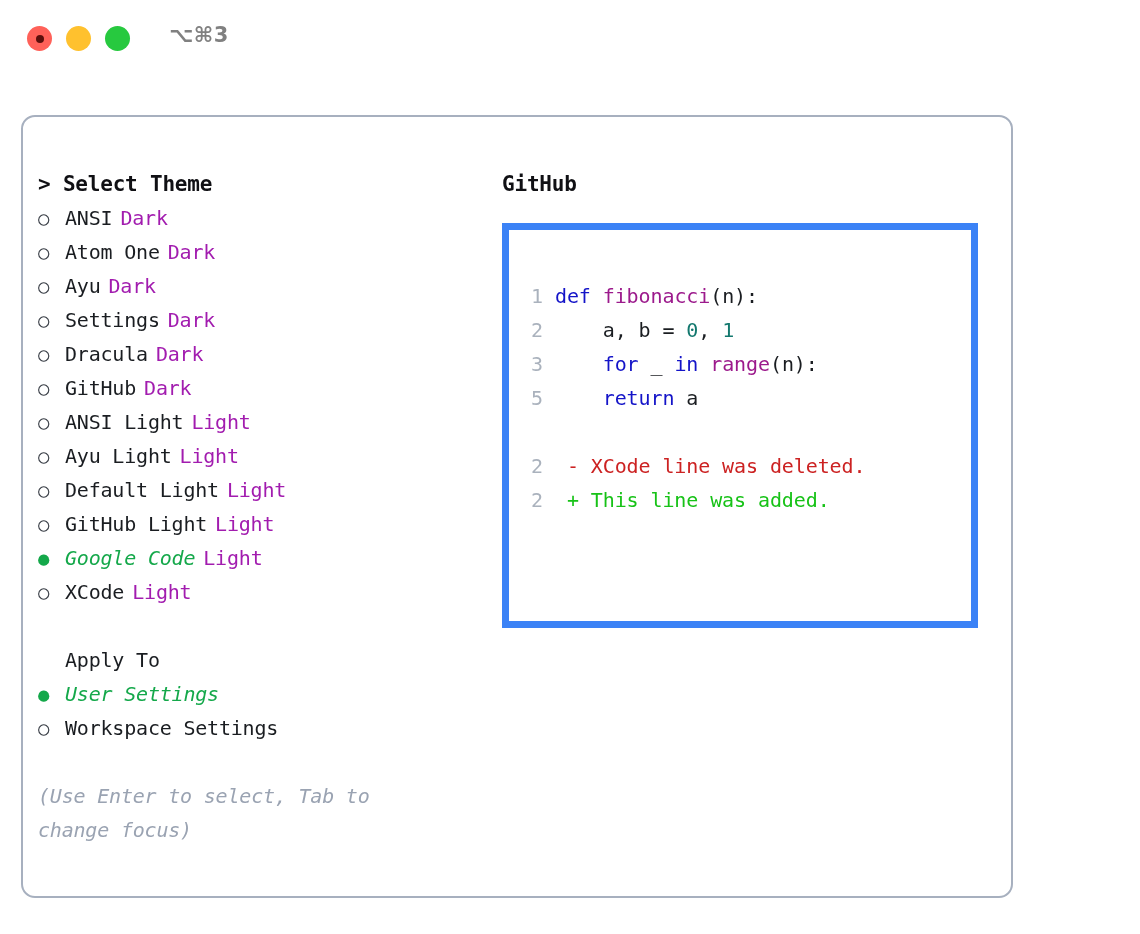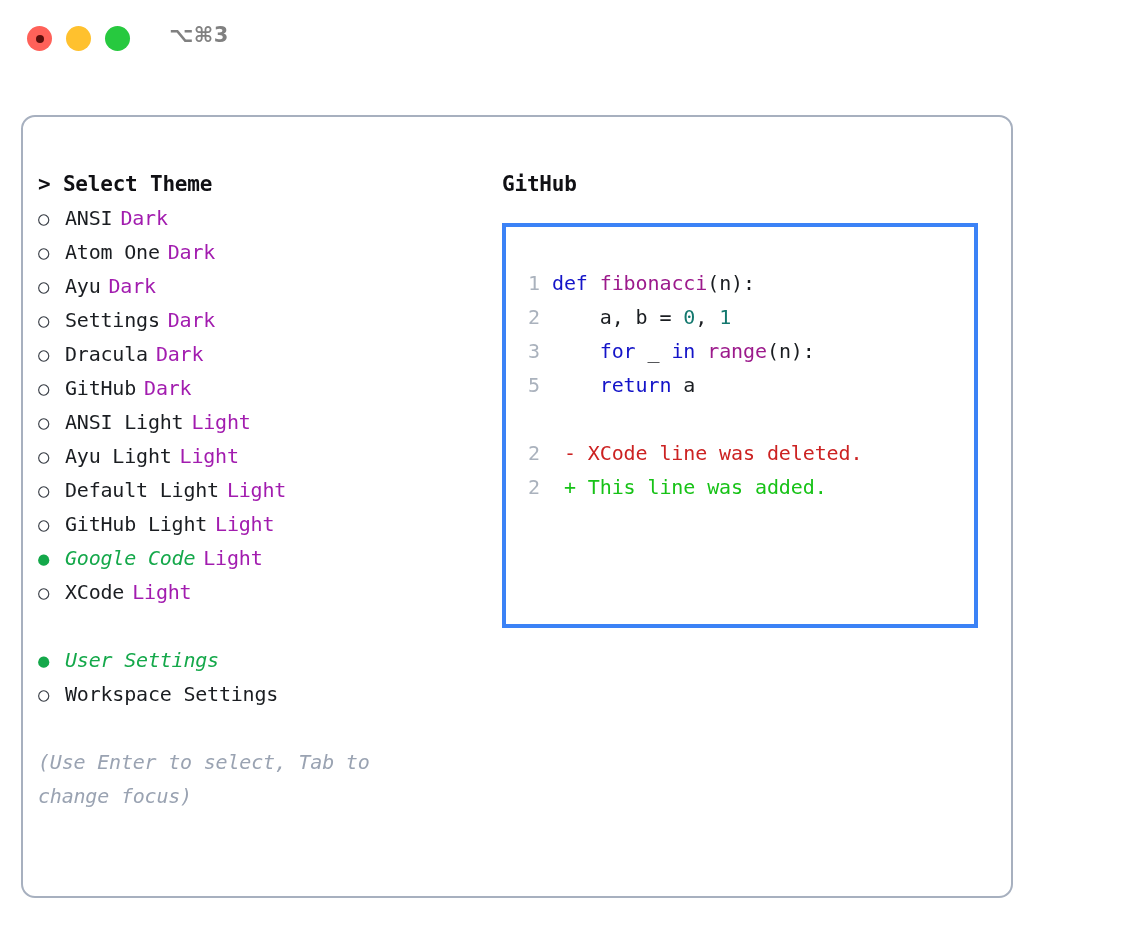--- a/index.html
+++ b/index.html
@@ -151,24 +151,24 @@
     font-weight: bold;
     color: #101014;
     line-height: 34px;
     white-space: pre;
     letter-spacing: -0.2px;
   }
   .preview-box {
     margin-top: 22px;
     width: 476px;
     height: 405px;
-    border: 4px solid #3b82f6;
+    border: 7px solid #3b82f6;
     background: #ffffff;
     box-sizing: border-box;
-    padding: 39px 0 0 18px;
+    padding: 49px 0 0 18px;
   }
   .code-line {
     font-size: 20px;
     line-height: 34px;
     height: 34px;
     white-space: pre;
     letter-spacing: -0.1px;
   }
   .ln {
     color: #aab2bd;
@@ -215,20 +215,21 @@
           <div class="opt-row"><span class="bullet">○</span><span class="opt-name">ANSI Light</span><span class="opt-variant">Light</span></div>
           <div class="opt-row"><span class="bullet">○</span><span class="opt-name">Ayu Light</span><span class="opt-variant">Light</span></div>
           <div class="opt-row"><span class="bullet">○</span><span class="opt-name">Default Light</span><span class="opt-variant">Light</span></div>
           <div class="opt-row"><span class="bullet">○</span><span class="opt-name">GitHub Light</span><span class="opt-variant">Light</span></div>
           <div class="opt-row"><span class="bullet sel">●</span><span class="opt-name sel">Google Code</span><span class="opt-variant">Light</span></div>
           <div class="opt-row"><span class="bullet">○</span><span class="opt-name">XCode</span><span class="opt-variant">Light</span></div>
         </div>
 
       <div class="spacer-row"></div>
 
+      <div class="plain-header">Apply To</div>
 
       <div class="opt-list" id="apply-list">
           <div class="opt-row"><span class="bullet sel">●</span><span class="opt-name sel">User Settings</span></div>
           <div class="opt-row"><span class="bullet">○</span><span class="opt-name">Workspace Settings</span></div>
         </div>
 
       <div class="hint">(Use Enter to select, Tab to change focus)</div>
     </div>
 
     <div class="right-pane">

